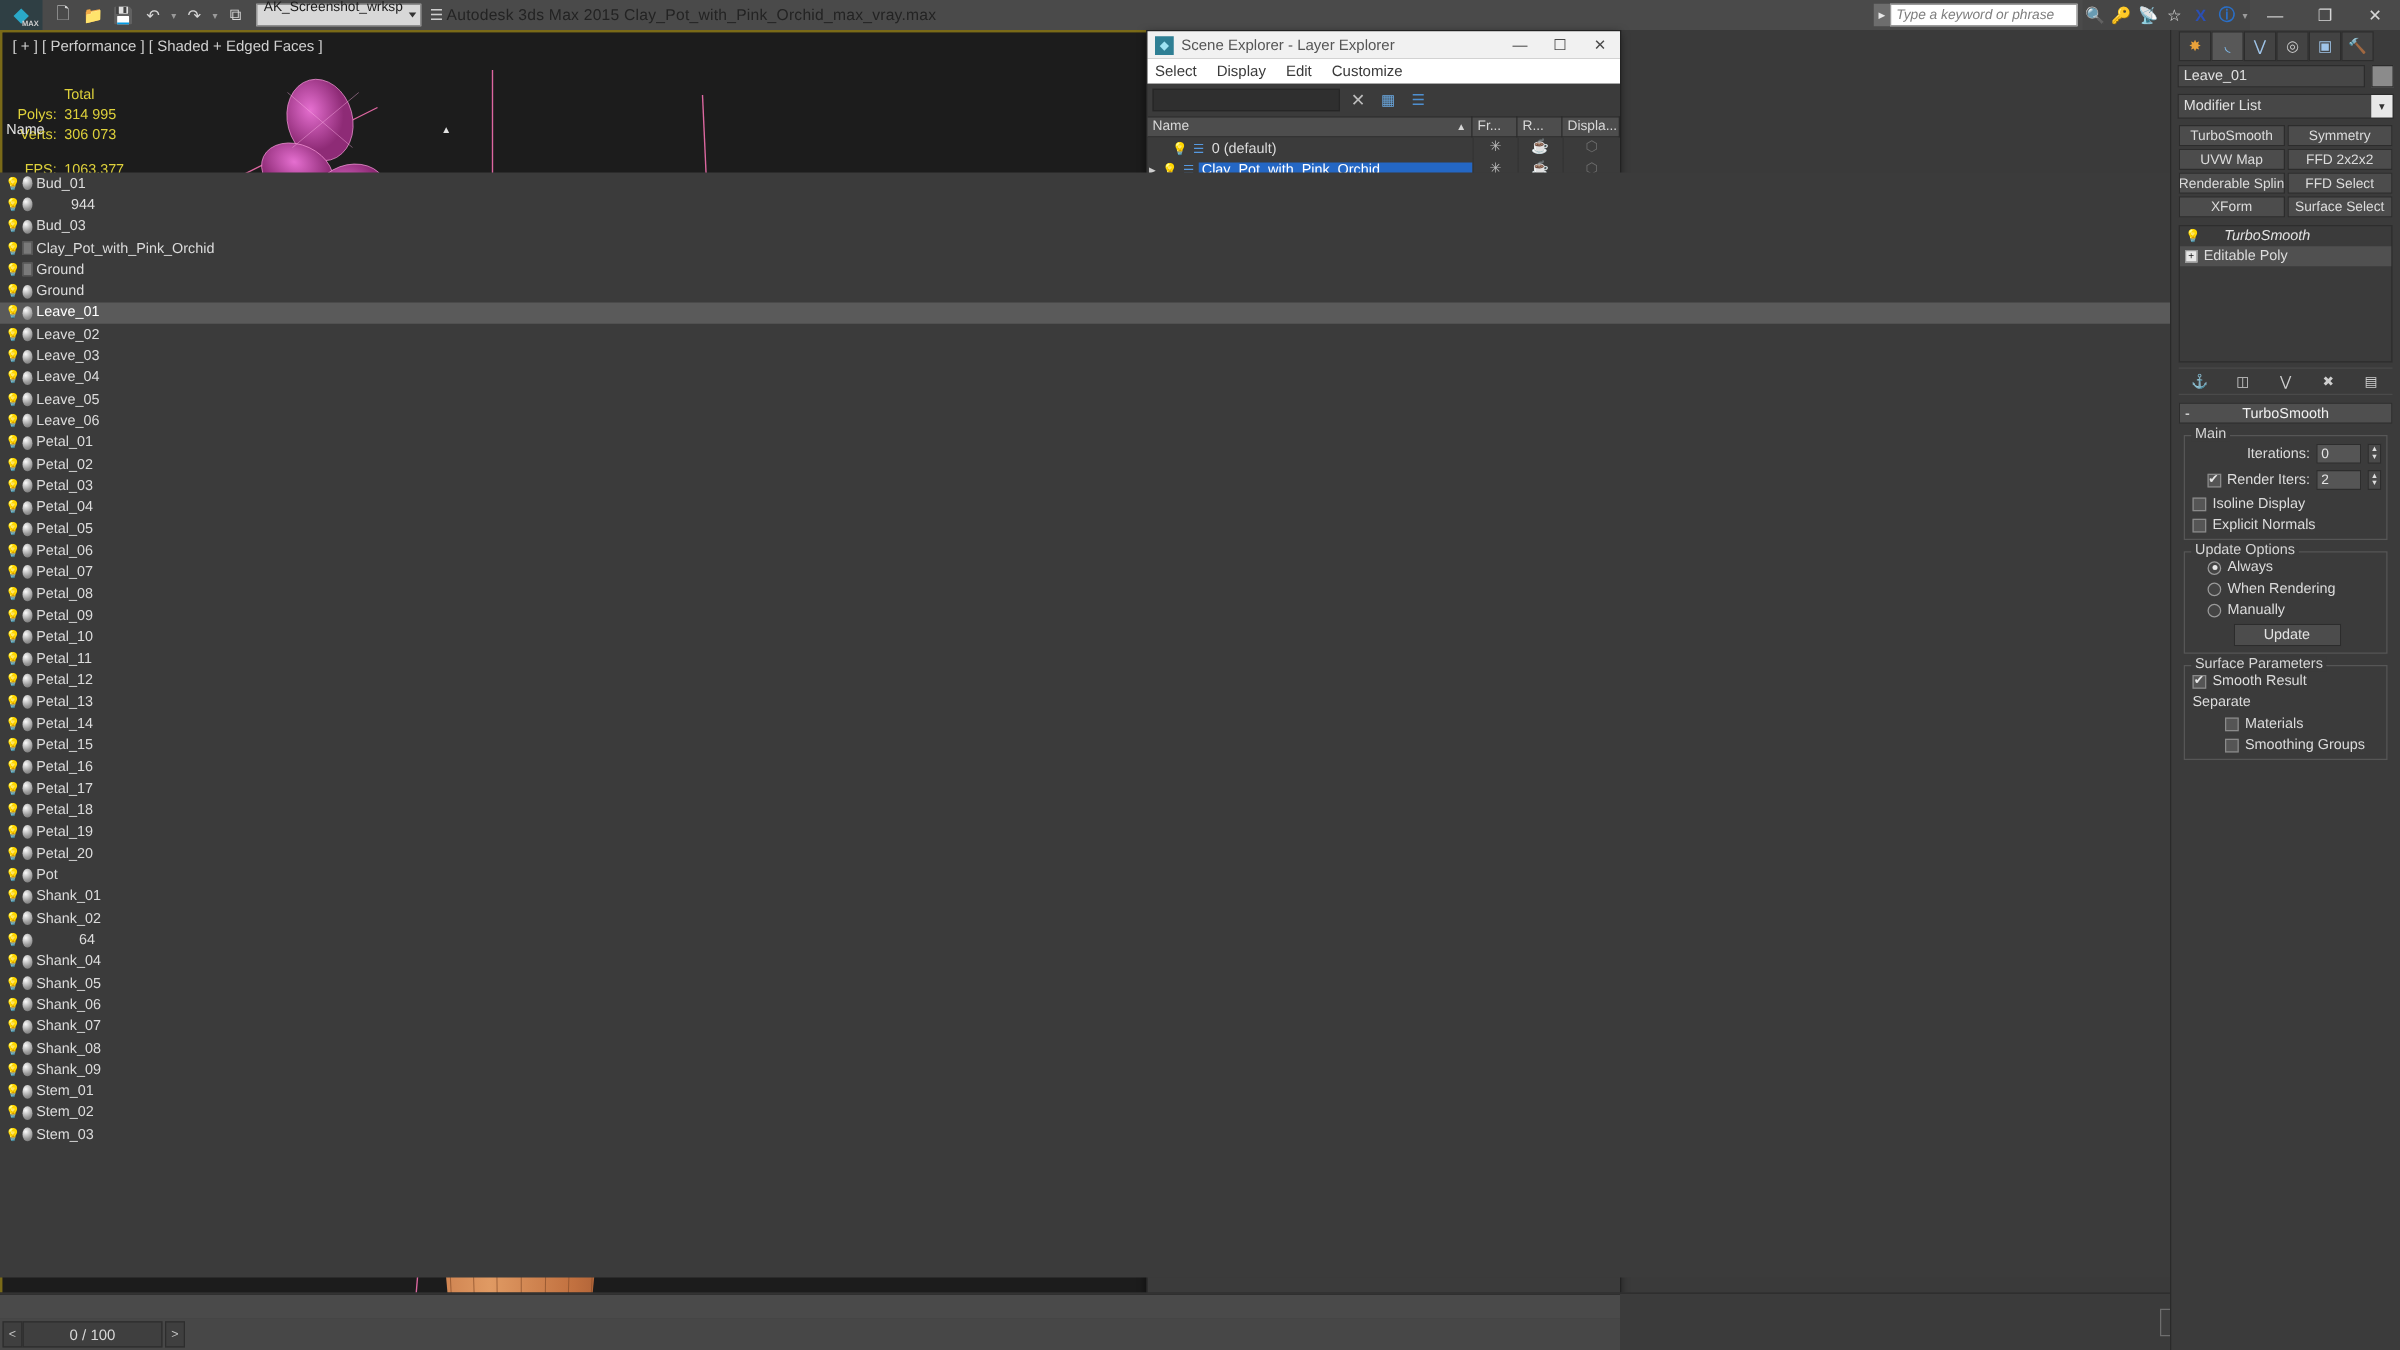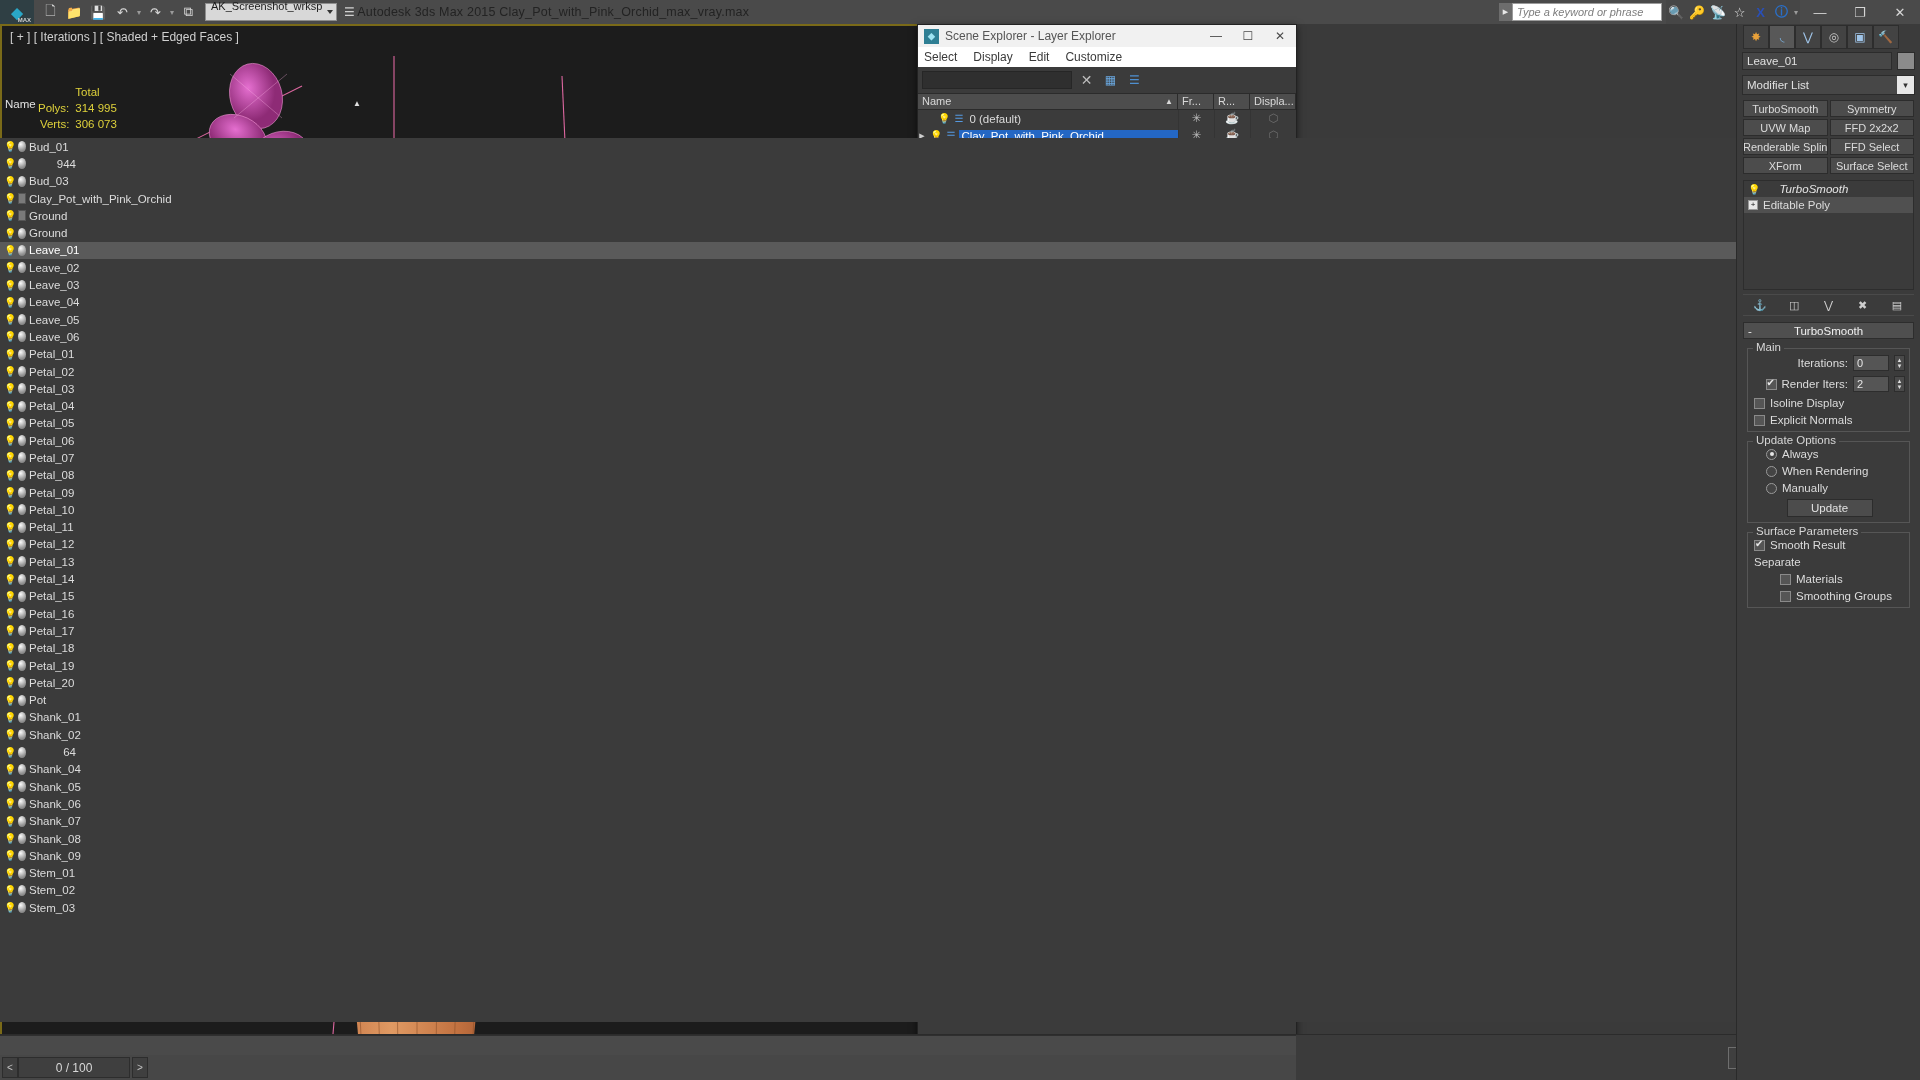--- a/index.html
+++ b/index.html
@@ -37,22 +37,22 @@
     font-size:13px; }
   .winbtns { display:flex; height:24px; }
   .wb { width:40px; height:24px; display:flex; align-items:center; justify-content:center;
     color:#d6d6d6; font-size:13px;}
 
   
   #viewport { position:absolute; left:0; top:24px; width:1288px; height:1031px;
     background:#1c1c1c; overflow:hidden; border-left:2px solid #7a6a18;
     border-top:2px solid #7a6a18; }
   #vplabel { position:absolute; left:8px; top:4px; color:#d0d0d0; font-size:12px;}
-  #vpstats { position:absolute; left:12px; top:58px; color:#ded13b; font-size:11.5px;
-    line-height:16px;margin-left:24px; }
+  #vpstats { position:absolute; left:12px; top:42px; color:#ded13b; font-size:11.5px;
+    line-height:16px; }
   #vpstats table { border-collapse:collapse; }
   #vpstats td { padding:0 4px 0 0; color:#ded13b; font-size:11.5px; }
   #vpstats td.lbl { text-align:right; padding-right:6px;}
   .axisgiz { position:absolute; left:10px; bottom:35px; width:50px; height:50px;}
 
   
   .win { position:absolute; background:#3b3b3b; border:1px solid #222;
     box-shadow:0 2px 7px rgba(0,0,0,.55); }
   .win-title { height:22px; background:#f1f1f1; display:flex; align-items:center;
     padding-left:6px; }
@@ -388,21 +388,21 @@
                M275 150 L335 200 M278 200 L338 150 M195 240 L262 290 M198 290 L262 240
                M285 235 L345 280 M288 280 L348 235 M150 270 L210 320 M152 320 L212 270"></path>
     </g>
 
     <g stroke="#7d2b43" stroke-width="2.5" fill="none">
       <path d="M300 240 C290 215 275 200 258 200"></path>
       <path d="M305 205 C296 180 280 165 262 160"></path>
       <path d="M302 285 C290 290 250 290 230 285"></path>
     </g>
   </svg>
-  <div id="vplabel">[ + ] [ Iterations ] [ Shaded + Edged Faces ]</div>
+  <div id="vplabel">[ + ] [ Performance ] [ Shaded + Edged Faces ]</div>
   <div id="vpstats">
     <table>
       <tbody>
           <tr>
             <td class="lbl"></td>
             <td>Total</td>
           </tr>
       <tr>
             <td class="lbl">Polys:</td>
           <td>314 995</td>

